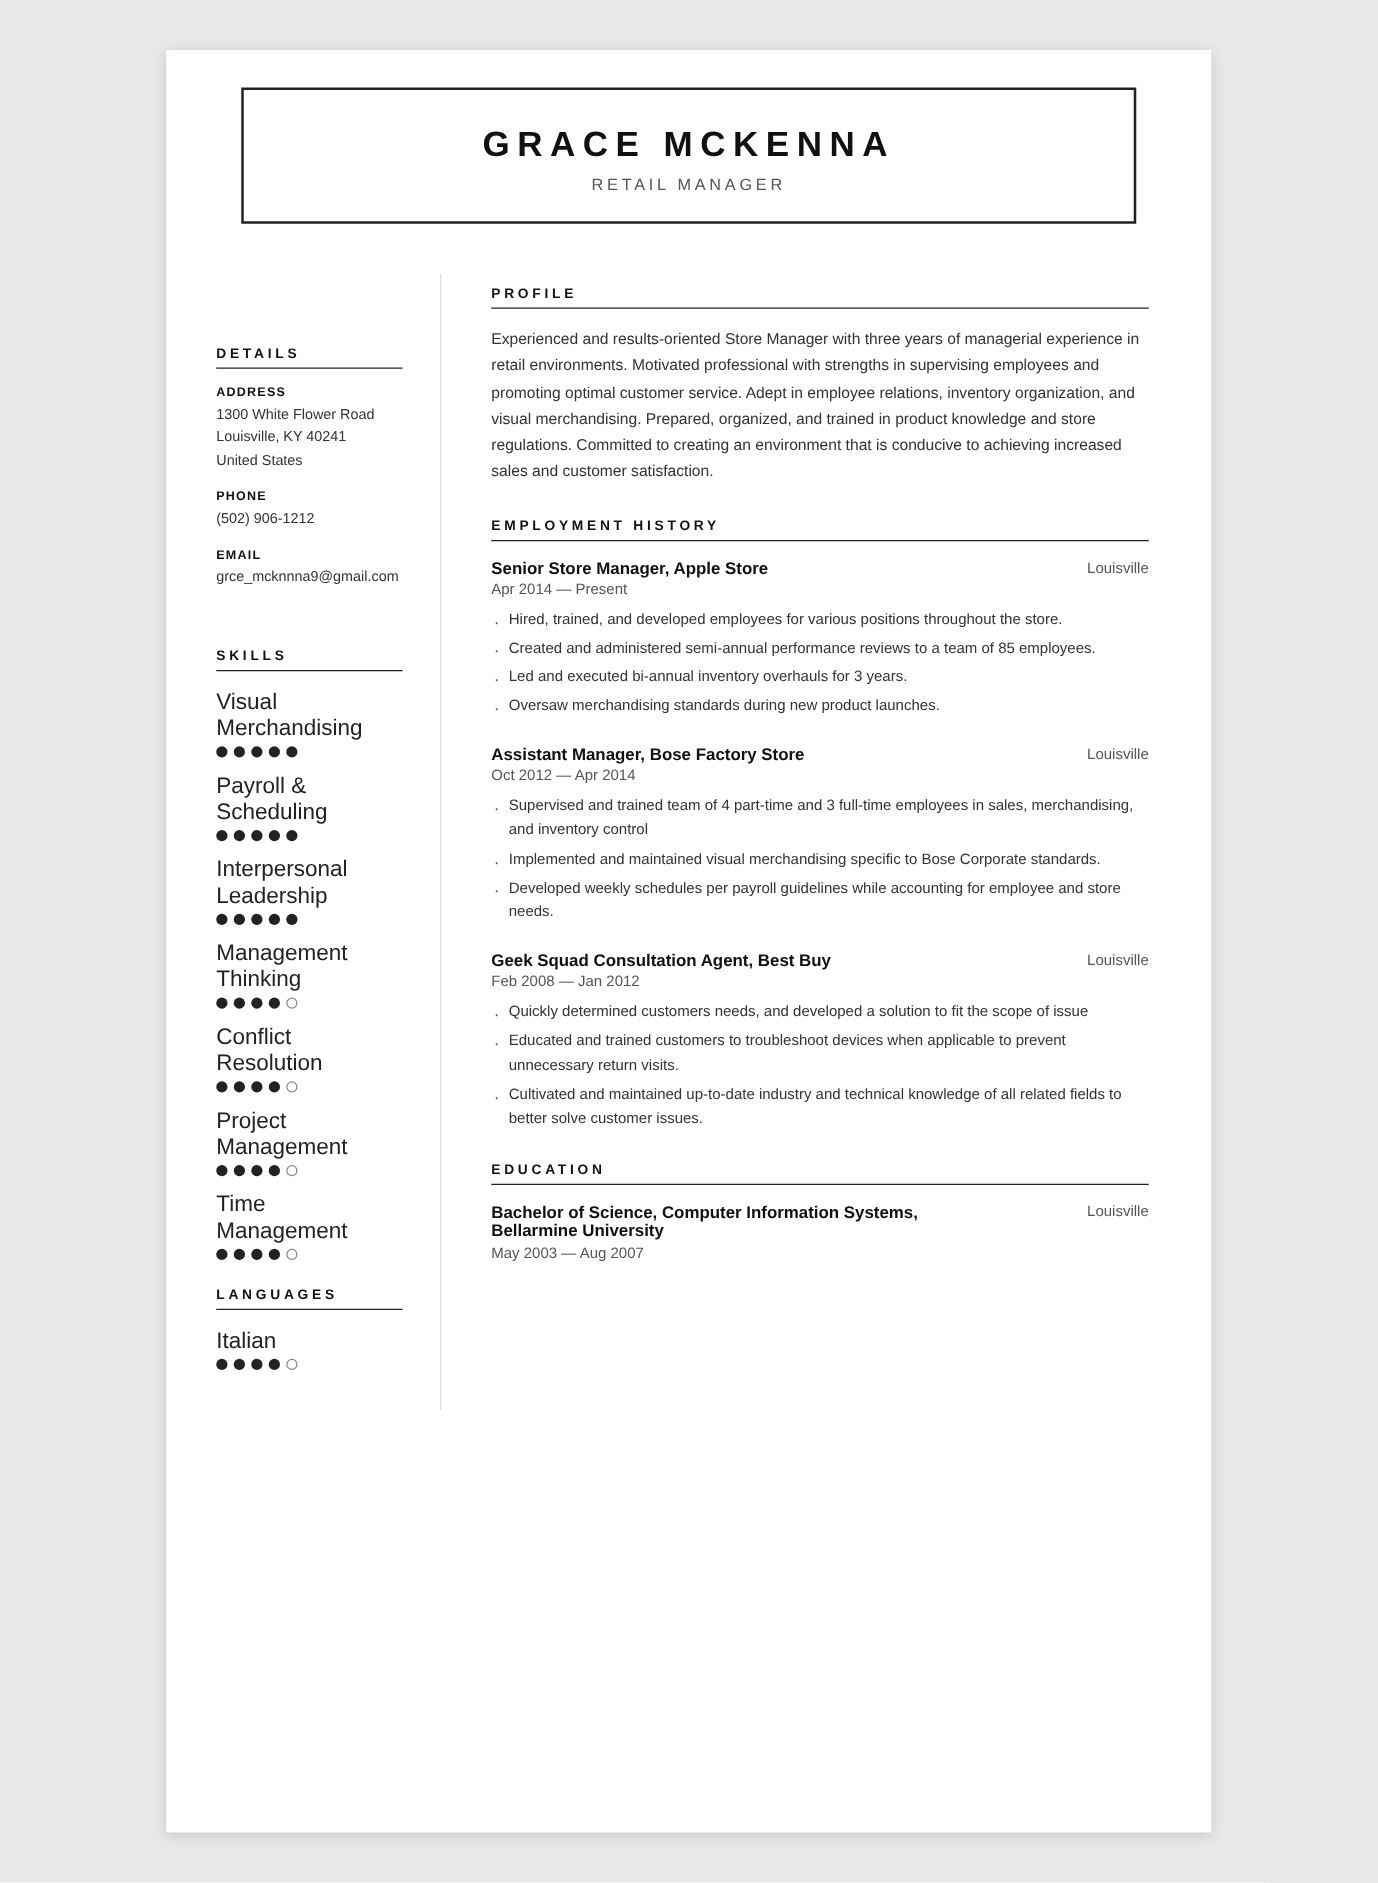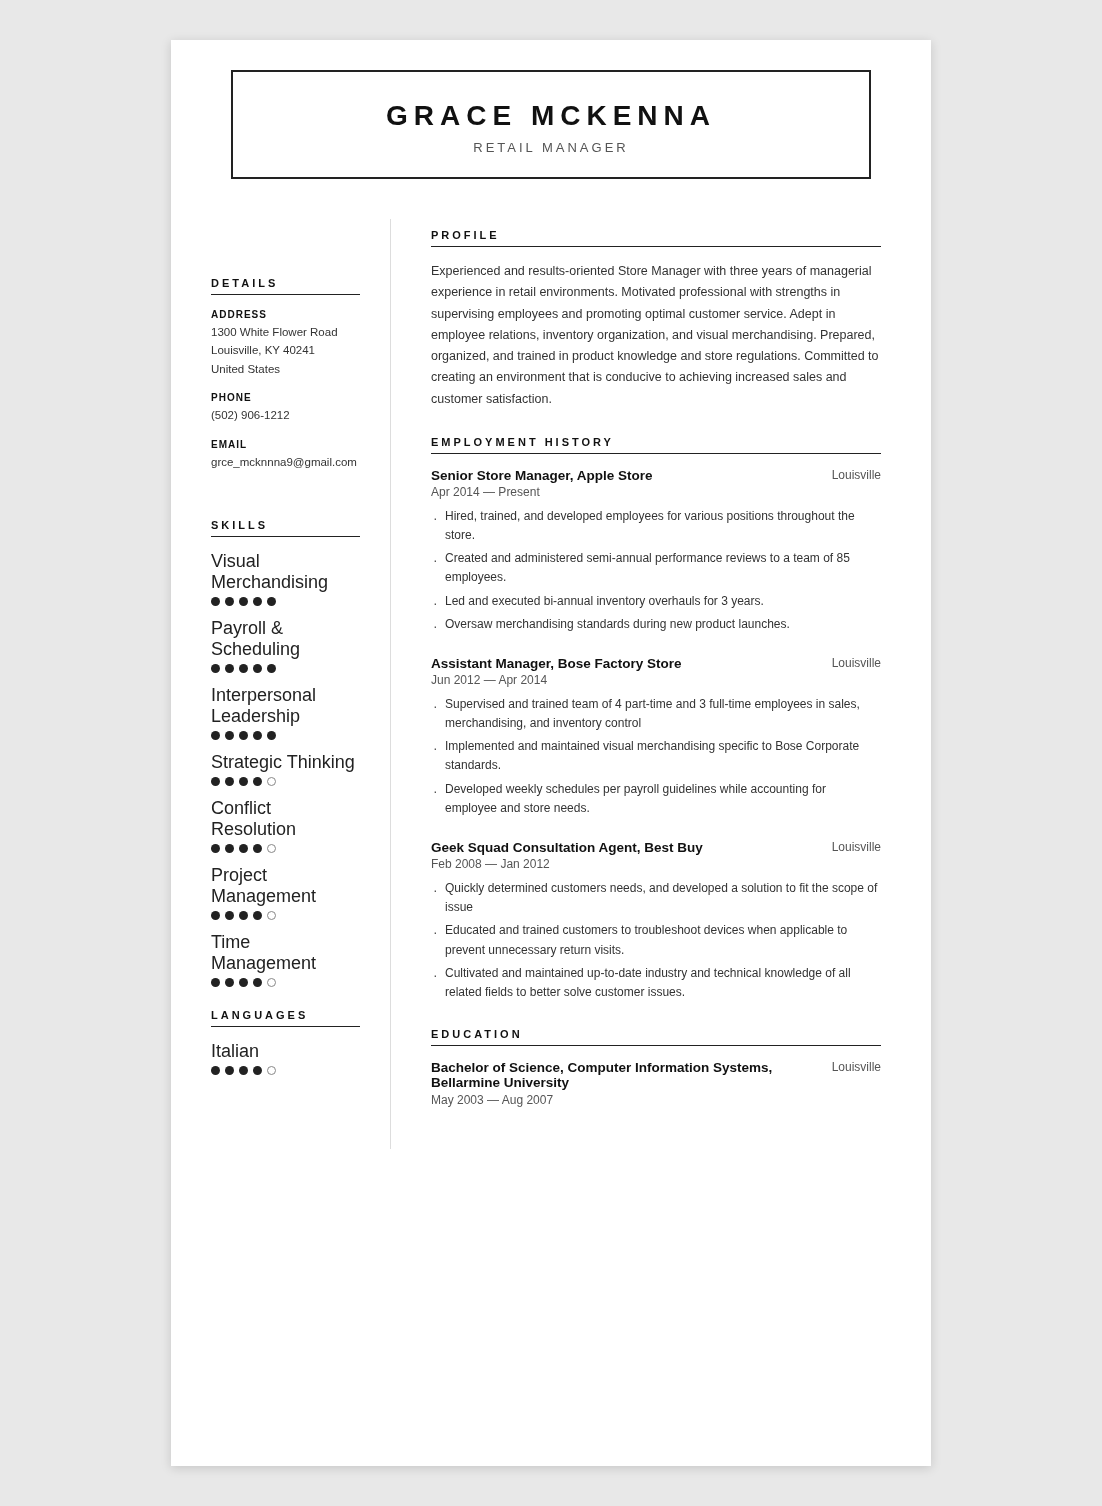--- a/index.html
+++ b/index.html
@@ -6,21 +6,21 @@
     body {
       background: #e8e8e8;
       font-family: 'Arial', sans-serif;
       display: flex;
       justify-content: center;
       padding: 40px 20px;
       min-height: 1506px;
     }
     .resume-page {
       background: #ffffff;
-      width: 760px;
+      width: 836px;
       min-height: 1400px;
       padding: 0;
       box-shadow: 0 2px 10px rgba(0,0,0,0.15);
       position: relative;
     }
     
     .header-wrapper {
       padding: 30px 60px 20px 60px;
     }
     .header-box {
@@ -259,21 +259,21 @@
               <div class="skill-name">Interpersonal Leadership</div>
               <div class="skill-dots">
                 <span class="dot"></span>
                 <span class="dot"></span>
                 <span class="dot"></span>
                 <span class="dot"></span>
                 <span class="dot"></span>
               </div>
             </div>
             <div class="skill-item">
-              <div class="skill-name">Strategic Thinking</div>
+              <div class="skill-name">Management Thinking</div>
               <div class="skill-dots">
                 <span class="dot"></span>
                 <span class="dot"></span>
                 <span class="dot"></span>
                 <span class="dot"></span>
                 <span class="dot empty"></span>
               </div>
             </div>
             <div class="skill-item">
               <div class="skill-name">Conflict Resolution</div>
@@ -346,21 +346,21 @@
                 <li>Created and administered semi-annual performance reviews to a team of 85 employees.</li>
                 <li>Led and executed bi-annual inventory overhauls for 3 years.</li>
                 <li>Oversaw merchandising standards during new product launches.</li>
               </ul>
             </div>
             <div class="job-item">
               <div class="job-header">
                 <div class="job-title">Assistant Manager, Bose Factory Store</div>
                 <div class="job-location">Louisville</div>
               </div>
-              <div class="job-dates">Jun 2012 — Apr 2014</div>
+              <div class="job-dates">Oct 2012 — Apr 2014</div>
               <ul class="job-bullets">
                 <li>Supervised and trained team of 4 part-time and 3 full-time employees in sales, merchandising, and inventory control</li>
                 <li>Implemented and maintained visual merchandising specific to Bose Corporate standards.</li>
                 <li>Developed weekly schedules per payroll guidelines while accounting for employee and store needs.</li>
               </ul>
             </div>
             <div class="job-item">
               <div class="job-header">
                 <div class="job-title">Geek Squad Consultation Agent, Best Buy</div>
                 <div class="job-location">Louisville</div>

